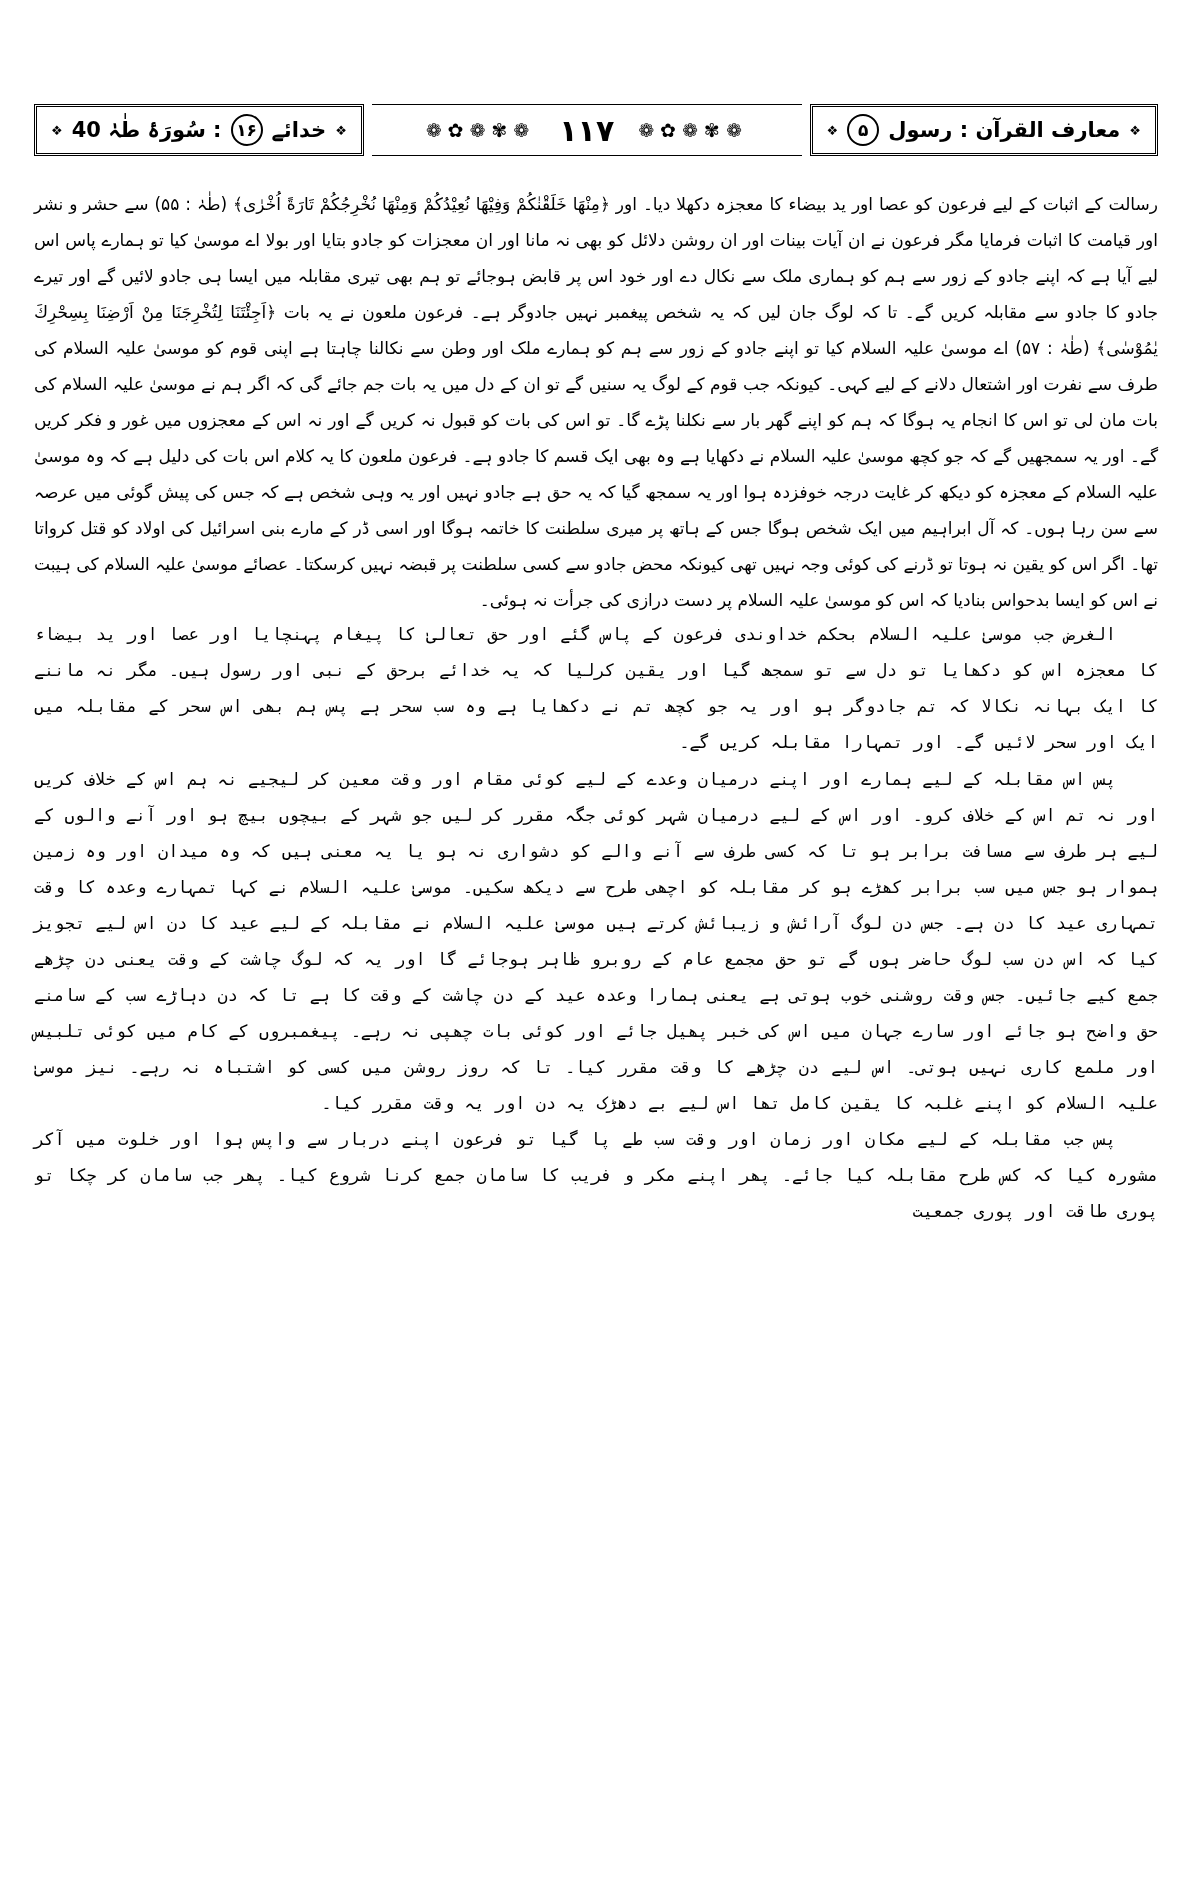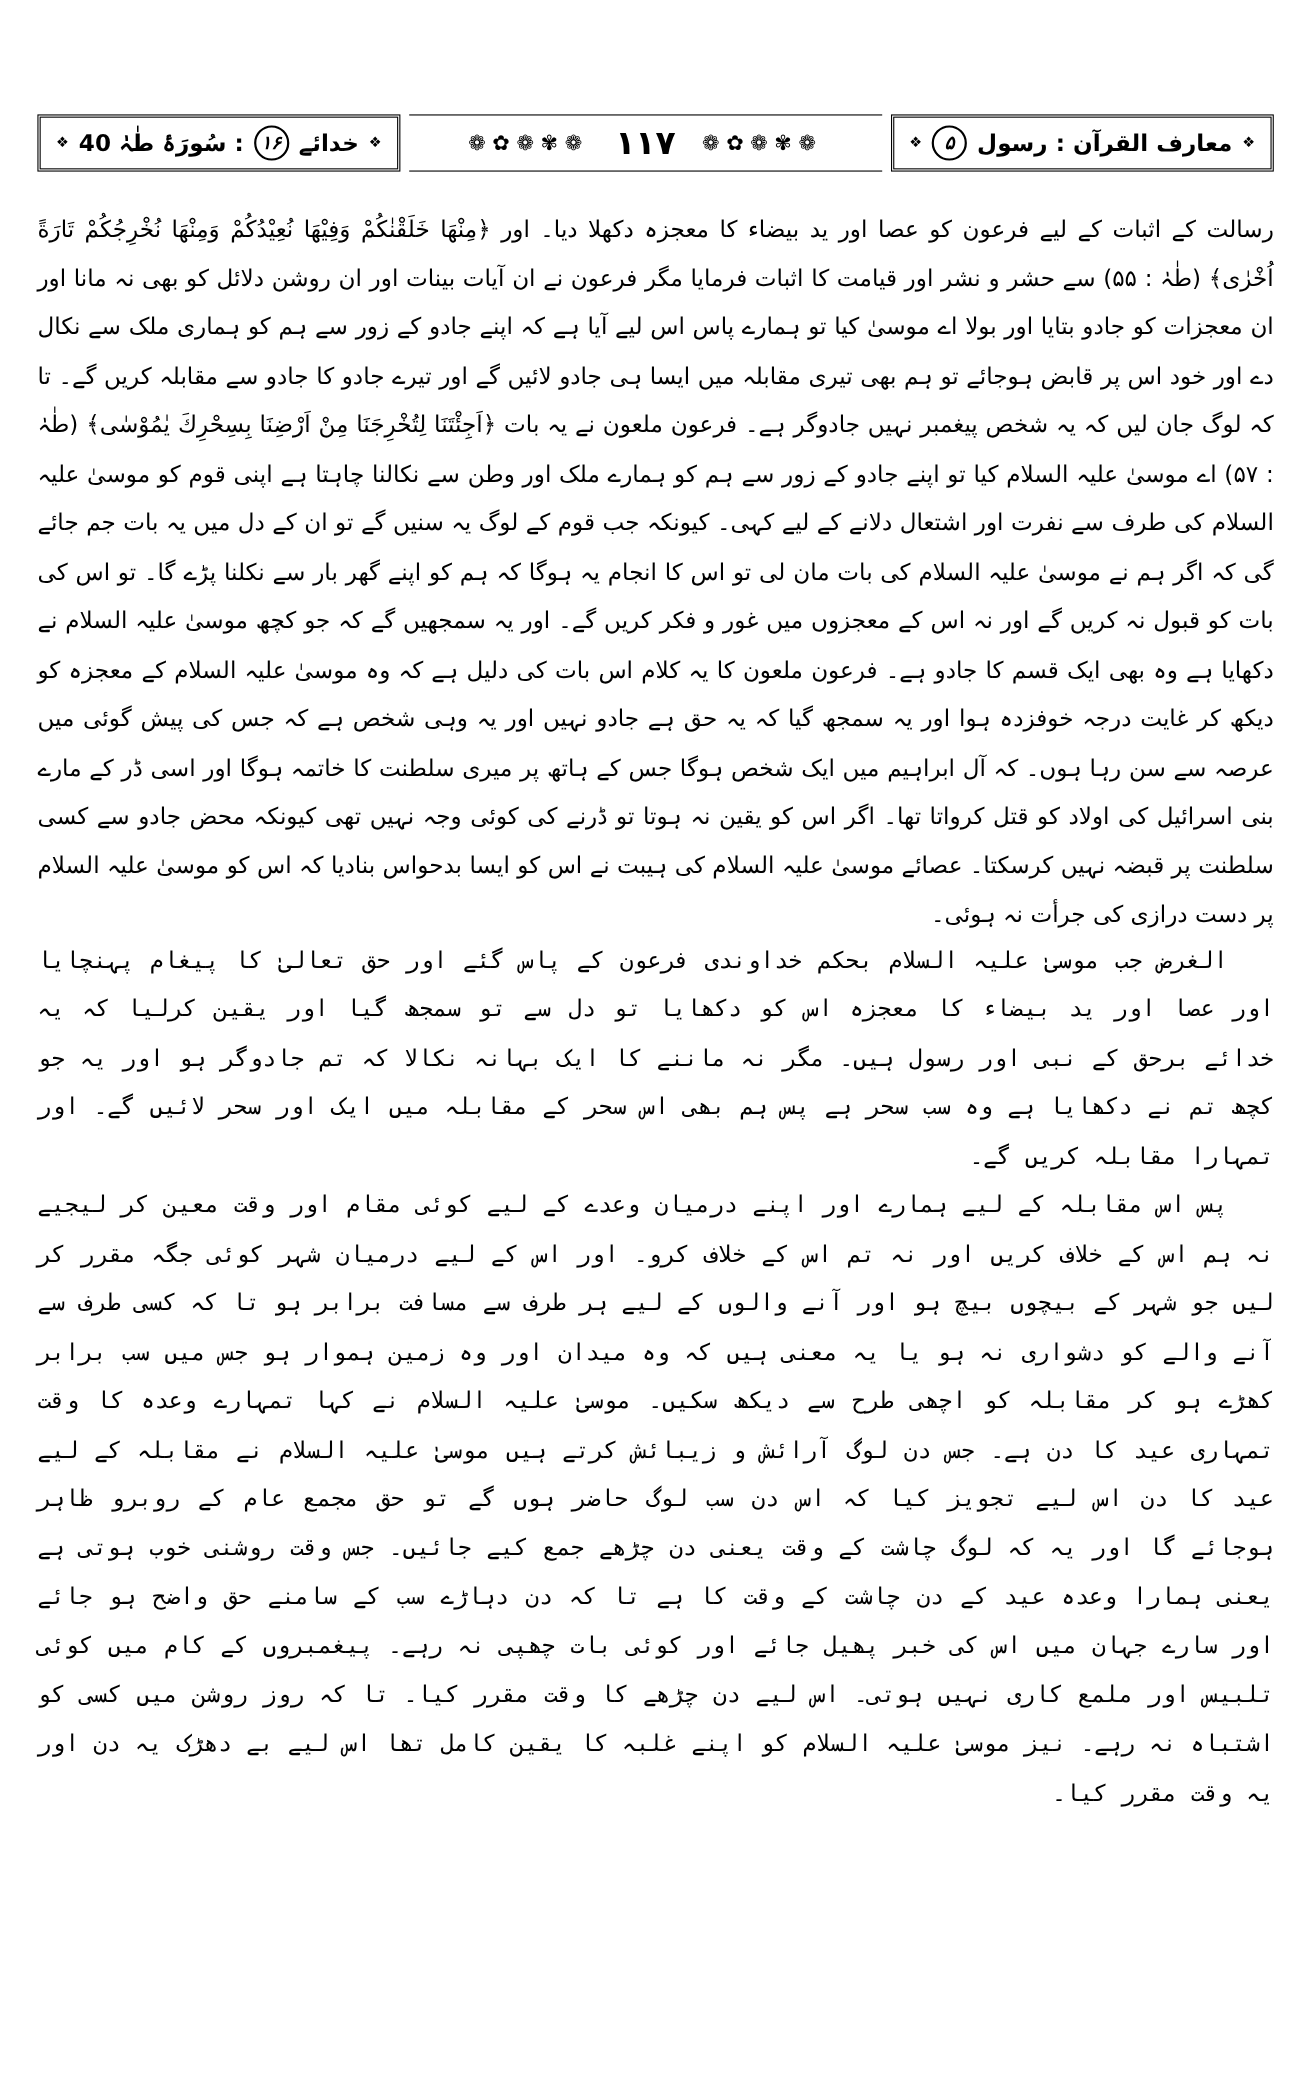--- a/index.html
+++ b/index.html
@@ -45,21 +45,20 @@
     display: inline-flex;
     align-items: center;
     justify-content: center;
     width: 28px;
     height: 28px;
     border: 2px solid #000;
     border-radius: 50%;
     font-size: 17px;
     font-weight: bold;
     flex: 0 0 auto;
-    font-style: italic;
   }
   .center-ornament {
     flex: 1;
     display: flex;
     align-items: center;
     justify-content: center;
     gap: 14px;
     border-top: 1px solid #000;
     border-bottom: 1px solid #000;
     font-size: 19px;
@@ -69,21 +68,21 @@
     letter-spacing: 6px;
     white-space: nowrap;
   }
   .page-num {
     font-size: 30px;
     font-weight: bold;
     padding: 0 10px;
   }
   
   .body-text {
-    font-size: 21px;
+    font-size: 17px;
     line-height: 2.12;
     text-align: justify;
     direction: rtl;
   }
   .body-text p {
     margin: 0;
   }
   .body-text p.indent {
     text-indent: 42px;
     font-family: Liberation Mono, monospace;
@@ -116,15 +115,16 @@
       <span class="cart-text">: سُورَۂ طٰہٰ 40</span>
       <span class="tip">❖</span>
     </div>
 
   </header>
 
   <main class="body-text">
     <p>رسالت کے اثبات کے لیے فرعون کو عصا اور ید بیضاء کا معجزہ دکھلا دیا۔ اور ﴿مِنْهَا خَلَقْنٰكُمْ وَفِيْهَا نُعِيْدُكُمْ وَمِنْهَا نُخْرِجُكُمْ تَارَةً اُخْرٰى﴾ (طٰہٰ : ۵۵) سے حشر و نشر اور قیامت کا اثبات فرمایا مگر فرعون نے ان آیات بینات اور ان روشن دلائل کو بھی نہ مانا اور ان معجزات کو جادو بتایا اور بولا اے موسیٰ کیا تو ہمارے پاس اس لیے آیا ہے کہ اپنے جادو کے زور سے ہم کو ہماری ملک سے نکال دے اور خود اس پر قابض ہوجائے تو ہم بھی تیری مقابلہ میں ایسا ہی جادو لائیں گے اور تیرے جادو کا جادو سے مقابلہ کریں گے۔ تا کہ لوگ جان لیں کہ یہ شخص پیغمبر نہیں جادوگر ہے۔ فرعون ملعون نے یہ بات ﴿اَجِئْتَنَا لِتُخْرِجَنَا مِنْ اَرْضِنَا بِسِحْرِكَ يٰمُوْسٰى﴾ (طٰہٰ : ۵۷) اے موسیٰ علیہ السلام کیا تو اپنے جادو کے زور سے ہم کو ہمارے ملک اور وطن سے نکالنا چاہتا ہے اپنی قوم کو موسیٰ علیہ السلام کی طرف سے نفرت اور اشتعال دلانے کے لیے کہی۔ کیونکہ جب قوم کے لوگ یہ سنیں گے تو ان کے دل میں یہ بات جم جائے گی کہ اگر ہم نے موسیٰ علیہ السلام کی بات مان لی تو اس کا انجام یہ ہوگا کہ ہم کو اپنے گھر بار سے نکلنا پڑے گا۔ تو اس کی بات کو قبول نہ کریں گے اور نہ اس کے معجزوں میں غور و فکر کریں گے۔ اور یہ سمجھیں گے کہ جو کچھ موسیٰ علیہ السلام نے دکھایا ہے وہ بھی ایک قسم کا جادو ہے۔ فرعون ملعون کا یہ کلام اس بات کی دلیل ہے کہ وہ موسیٰ علیہ السلام کے معجزہ کو دیکھ کر غایت درجہ خوفزدہ ہوا اور یہ سمجھ گیا کہ یہ حق ہے جادو نہیں اور یہ وہی شخص ہے کہ جس کی پیش گوئی میں عرصہ سے سن رہا ہوں۔ کہ آل ابراہیم میں ایک شخص ہوگا جس کے ہاتھ پر میری سلطنت کا خاتمہ ہوگا اور اسی ڈر کے مارے بنی اسرائیل کی اولاد کو قتل کرواتا تھا۔ اگر اس کو یقین نہ ہوتا تو ڈرنے کی کوئی وجہ نہیں تھی کیونکہ محض جادو سے کسی سلطنت پر قبضہ نہیں کرسکتا۔ عصائے موسیٰ علیہ السلام کی ہیبت نے اس کو ایسا بدحواس بنادیا کہ اس کو موسیٰ علیہ السلام پر دست درازی کی جرأت نہ ہوئی۔</p>
     <p class="indent">الغرض جب موسیٰ علیہ السلام بحکم خداوندی فرعون کے پاس گئے اور حق تعالیٰ کا پیغام پہنچایا اور عصا اور ید بیضاء کا معجزہ اس کو دکھایا تو دل سے تو سمجھ گیا اور یقین کرلیا کہ یہ خدائے برحق کے نبی اور رسول ہیں۔ مگر نہ ماننے کا ایک بہانہ نکالا کہ تم جادوگر ہو اور یہ جو کچھ تم نے دکھایا ہے وہ سب سحر ہے پس ہم بھی اس سحر کے مقابلہ میں ایک اور سحر لائیں گے۔ اور تمہارا مقابلہ کریں گے۔</p>
     <p class="indent">پس اس مقابلہ کے لیے ہمارے اور اپنے درمیان وعدے کے لیے کوئی مقام اور وقت معین کر لیجیے نہ ہم اس کے خلاف کریں اور نہ تم اس کے خلاف کرو۔ اور اس کے لیے درمیان شہر کوئی جگہ مقرر کر لیں جو شہر کے بیچوں بیچ ہو اور آنے والوں کے لیے ہر طرف سے مسافت برابر ہو تا کہ کسی طرف سے آنے والے کو دشواری نہ ہو یا یہ معنی ہیں کہ وہ میدان اور وہ زمین ہموار ہو جس میں سب برابر کھڑے ہو کر مقابلہ کو اچھی طرح سے دیکھ سکیں۔ موسیٰ علیہ السلام نے کہا تمہارے وعدہ کا وقت تمہاری عید کا دن ہے۔ جس دن لوگ آرائش و زیبائش کرتے ہیں موسیٰ علیہ السلام نے مقابلہ کے لیے عید کا دن اس لیے تجویز کیا کہ اس دن سب لوگ حاضر ہوں گے تو حق مجمع عام کے روبرو ظاہر ہوجائے گا اور یہ کہ لوگ چاشت کے وقت یعنی دن چڑھے جمع کیے جائیں۔ جس وقت روشنی خوب ہوتی ہے یعنی ہمارا وعدہ عید کے دن چاشت کے وقت کا ہے تا کہ دن دہاڑے سب کے سامنے حق واضح ہو جائے اور سارے جہان میں اس کی خبر پھیل جائے اور کوئی بات چھپی نہ رہے۔ پیغمبروں کے کام میں کوئی تلبیس اور ملمع کاری نہیں ہوتی۔ اس لیے دن چڑھے کا وقت مقرر کیا۔ تا کہ روز روشن میں کسی کو اشتباہ نہ رہے۔ نیز موسیٰ علیہ السلام کو اپنے غلبہ کا یقین کامل تھا اس لیے بے دھڑک یہ دن اور یہ وقت مقرر کیا۔</p>
+    <p class="indent">پس جب مقابلہ کے لیے مکان اور زمان اور وقت سب طے پا گیا تو فرعون اپنے دربار سے واپس ہوا اور خلوت میں آکر مشورہ کیا کہ کس طرح مقابلہ کیا جائے۔ پھر اپنے مکر و فریب کا سامان جمع کرنا شروع کیا۔ پھر جب سامان کر چکا تو پوری طاقت اور پوری جمعیت</p>
   </main>
 
 </div>
 
 </body></html>

